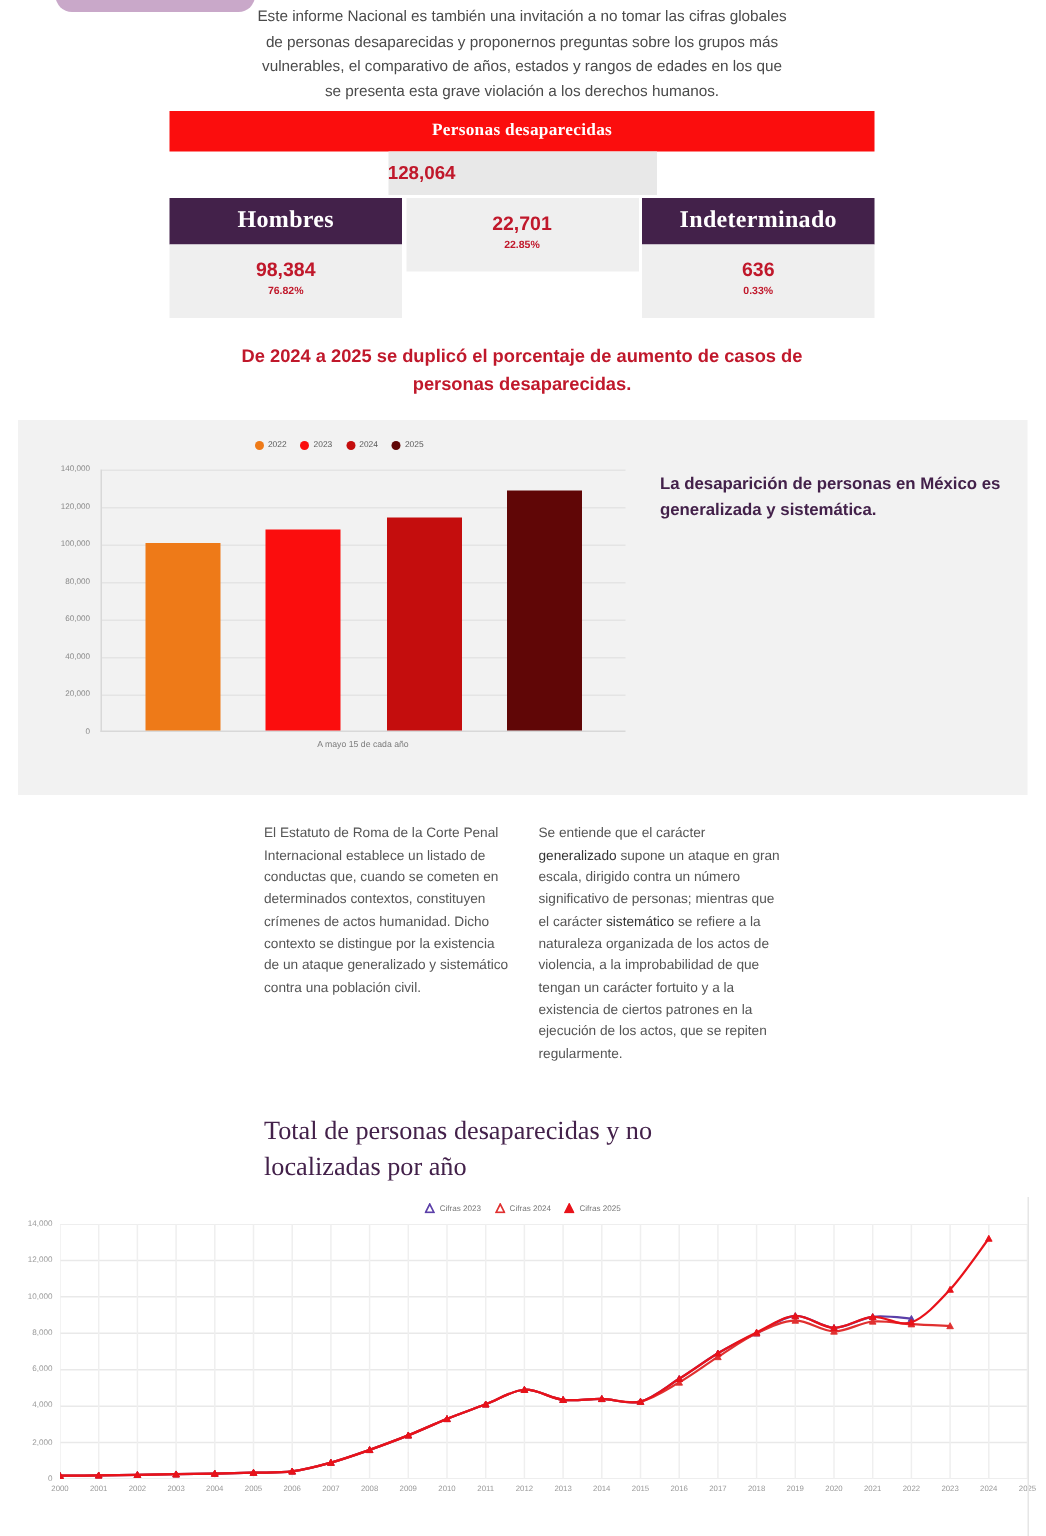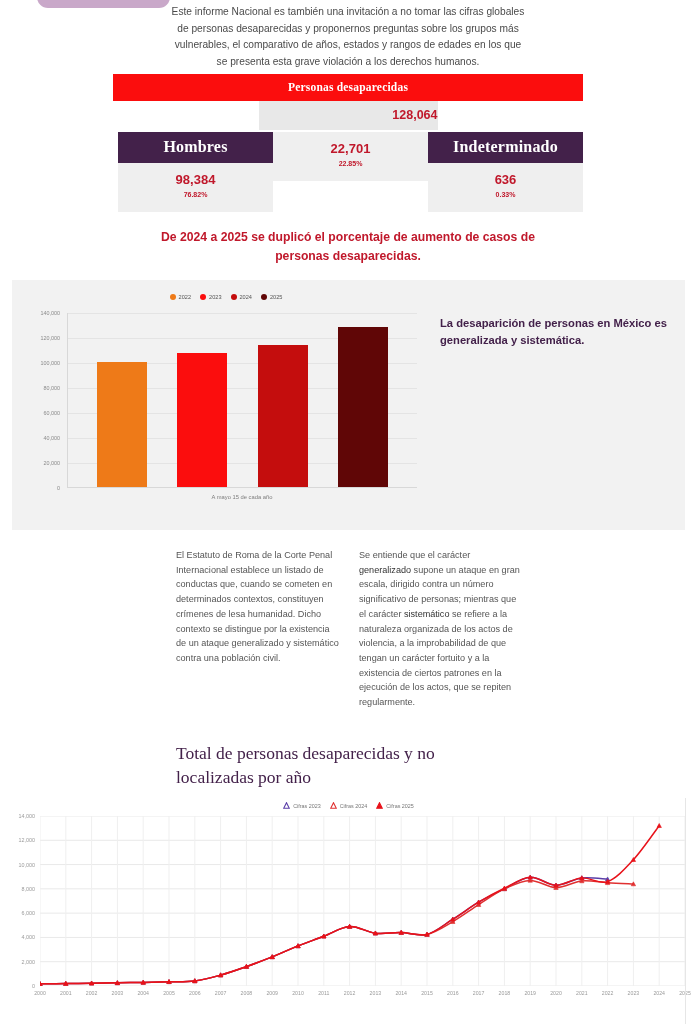--- a/index.html
+++ b/index.html
@@ -60,29 +60,29 @@
     letter-spacing: .2px;
     padding: 7px 0 8px;
   }
   .stats-total-row {
     display: flex;
     justify-content: center;
   }
   .stats-total {
     width: 179px;
     background: #e8e8e8;
-    text-align: right;
+    text-align: left;
     padding: 7px 0 8px;
     color: #c0182b;
     font-weight: bold;
     font-size: 12.5px;
   }
   .stats-cards {
     display: flex;
-    justify-content: flex-end;
+    justify-content: space-between;
     margin-top: 2px;
   }
   .stat-card { width: 155px; }
   .stat-card-head {
     background: #43214a;
     color: #ffffff;
     text-align: center;
     font-family: "Liberation Serif", serif;
     font-weight: bold;
     font-size: 16px;
@@ -386,21 +386,21 @@
       </div>
       <div class="bc-caption">A mayo 15 de cada año</div>
     </div>
   </div>
 
   <div class="side-text">
     <p>La desaparición de personas en México es generalizada y sistemática.</p>
   </div>
 
   <div class="cols">
-    <div class="col">El Estatuto de Roma de la Corte Penal Internacional establece un listado de conductas que, cuando se cometen en determinados contextos, constituyen crímenes de lesa humanidad. Dicho contexto se distingue por la existencia de un ataque generalizado y sistemático contra una población civil.</div>
+    <div class="col">El Estatuto de Roma de la Corte Penal Internacional establece un listado de conductas que, cuando se cometen en determinados contextos, constituyen crímenes de actos humanidad. Dicho contexto se distingue por la existencia de un ataque generalizado y sistemático contra una población civil.</div>
     <div class="col" id="col-right"><span>Se entiende que el carácter </span><b>generalizado</b><span> supone un ataque en gran escala, dirigido contra un número significativo de personas; mientras que el carácter </span><b>sistemático</b><span> se refiere a la naturaleza organizada de los actos de violencia, a la improbabilidad de que tengan un carácter fortuito y a la existencia de ciertos patrones en la ejecución de los actos, que se repiten regularmente.</span></div>
   </div>
 
   <div class="section-title">Total de personas desaparecidas y no localizadas por año</div>
 
   <div class="line-chart">
     <div class="lc-legend" id="lc-legend">
         <div class="lc-legend-item">
           <svg width="7" height="7" viewBox="0 0 10 10">
             <polygon points="5,1 9,9 1,9" stroke="#5b3fa8" stroke-width="1.6" fill="none"></polygon>

